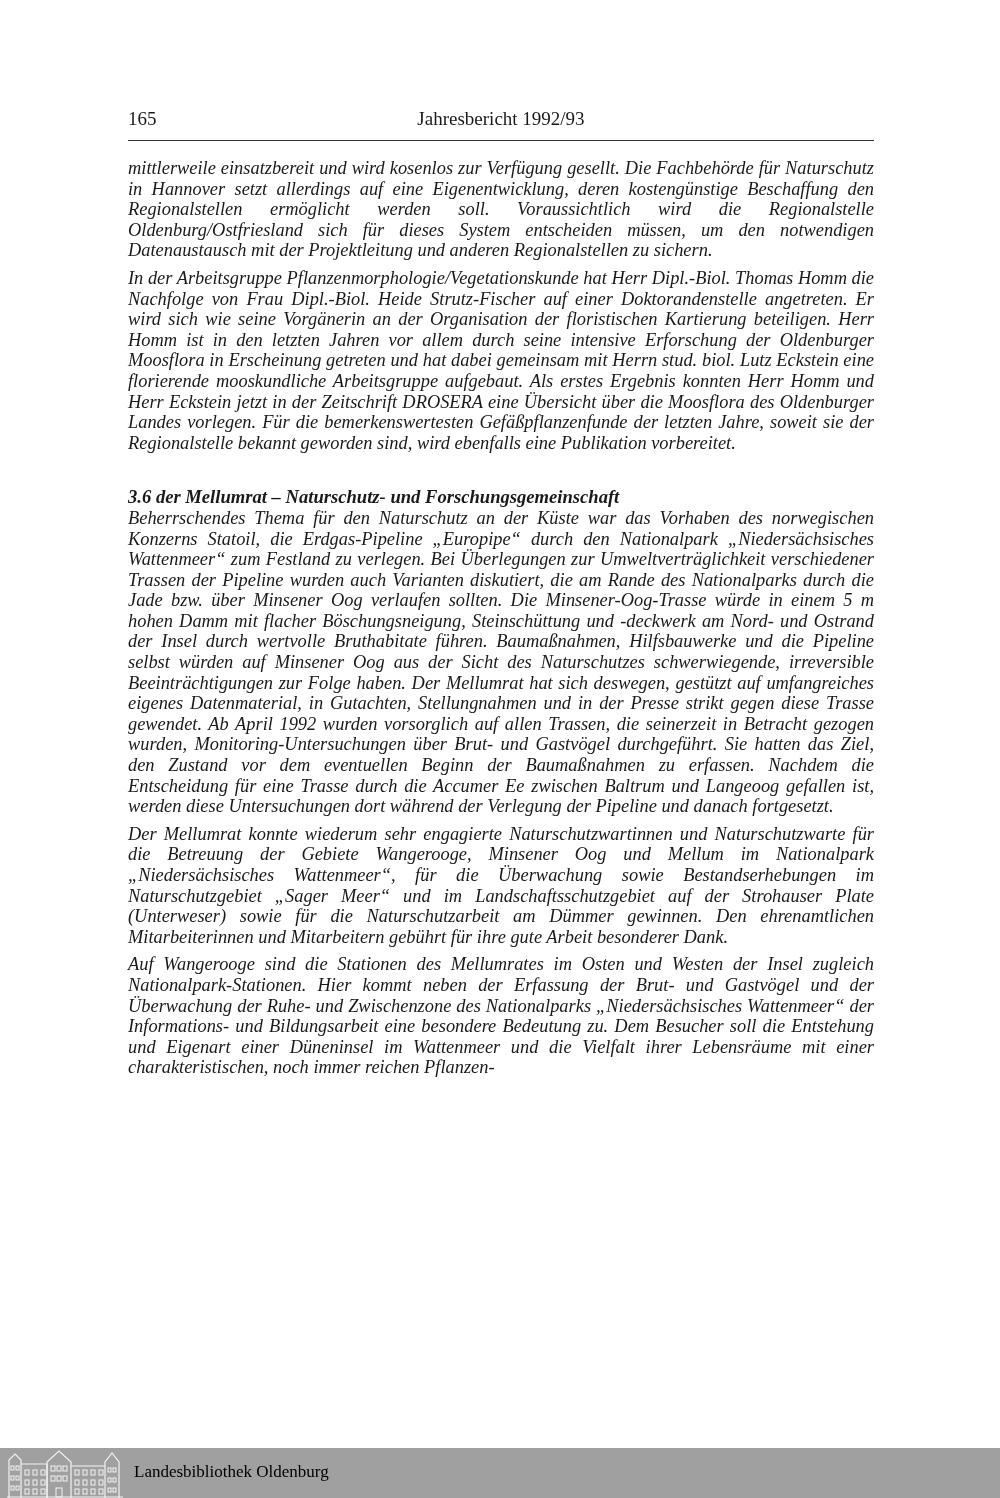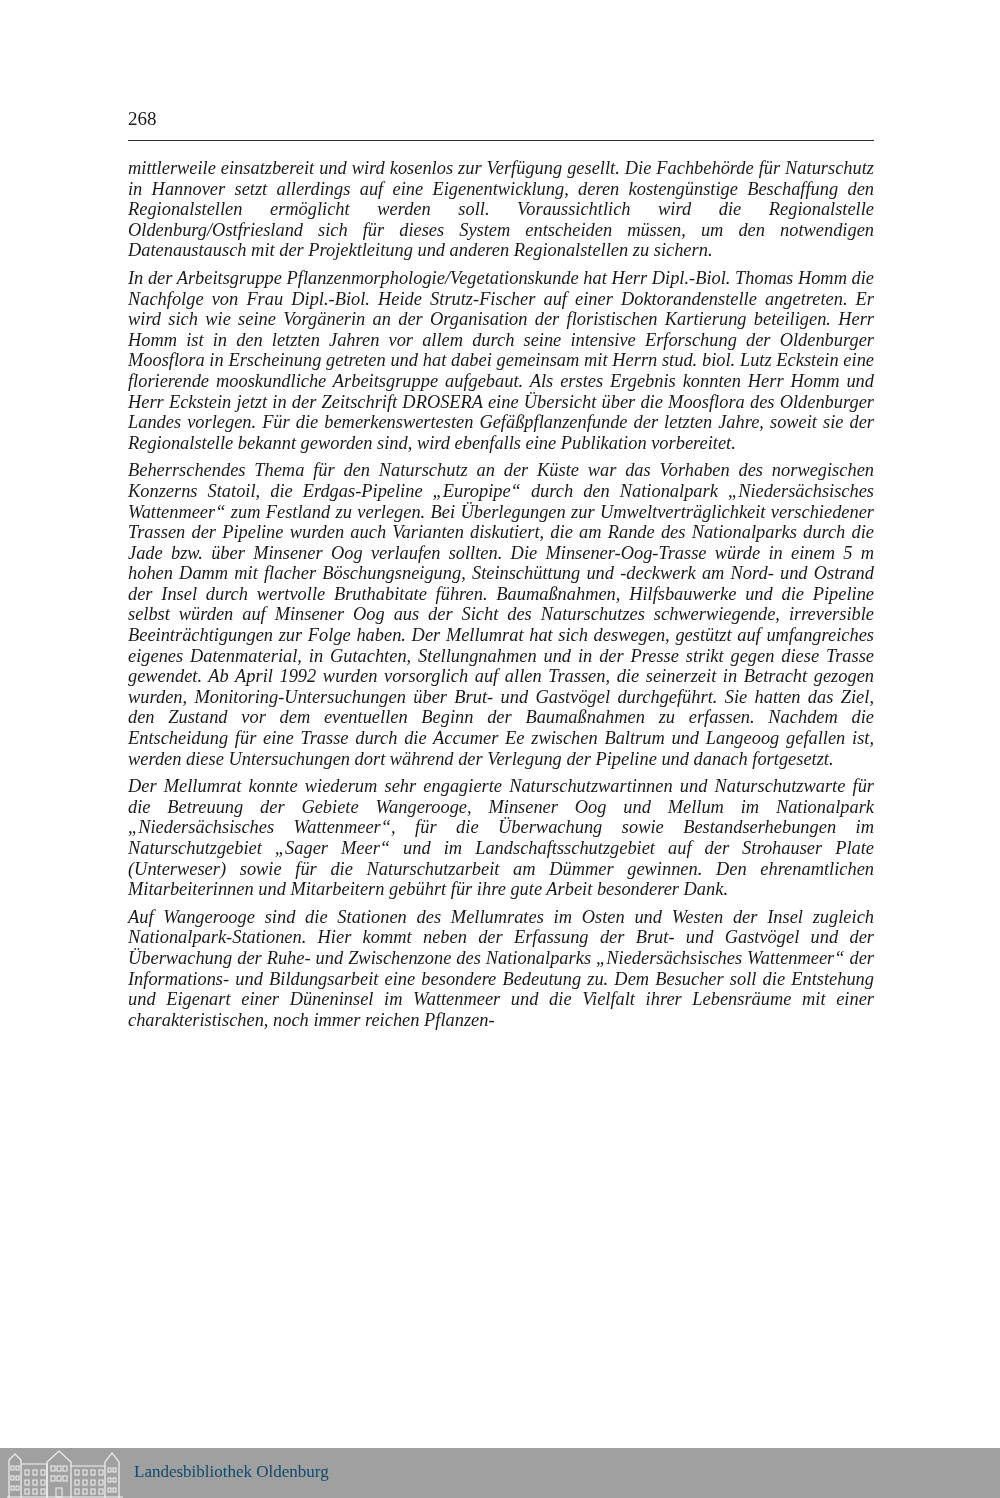--- a/index.html
+++ b/index.html
@@ -18,33 +18,35 @@
     font-size: 18.4px; line-height: 20.6px; text-align: justify; hyphens: manual; font-style: italic;
   }
   .body-text p { margin: 0 0 7px 0; }
   .section-heading { font-weight: bold; font-size: 18.6px; margin: 34px 0 0 0; }
   .section-subtitle { padding-left: 21px; margin: 0 0 3px 0; }
   .footer-bar {
     position: absolute; left: 0; top: 1448px; width: 1000px; height: 50px; background: #a0a0a0;
   }
   .footer-logo { position: absolute; left: 7px; top: 0; width: 116px; height: 50px; }
   .footer-text {
-    position: absolute; left: 134px; top: 14px; color: #0c4a6e; font-size: 17px;
+    position: absolute; left: 134px; top: 14px; color: #000000; font-size: 17px;
   }
 </style>
 </head>
 <body>
 
 <div class="page-header">
-  <span class="page-number">268</span>
+  <span class="page-number">165</span>
+  <div class="running-title">Jahresbericht 1992/93</div>
 </div>
 
 <div class="body-text">
   <p>mittlerweile einsatzbereit und wird kosenlos zur Verfügung gesellt. Die Fachbehörde für Naturschutz in Hannover setzt allerdings auf eine Eigenentwicklung, deren kostengünstige Beschaffung den Regionalstellen ermöglicht werden soll. Voraussichtlich wird die Regionalstelle Oldenburg/Ostfriesland sich für dieses System entscheiden müssen, um den notwendigen Datenaustausch mit der Projektleitung und anderen Regionalstellen zu sichern.</p>
   <p>In der Arbeitsgruppe Pflanzenmorphologie/Vegetationskunde hat Herr Dipl.-Biol. Thomas Homm die Nachfolge von Frau Dipl.-Biol. Heide Strutz-Fischer auf einer Doktorandenstelle angetreten. Er wird sich wie seine Vorgänerin an der Organisation der floristischen Kartierung beteiligen. Herr Homm ist in den letzten Jahren vor allem durch seine intensive Erforschung der Oldenburger Moosflora in Erscheinung getreten und hat dabei gemeinsam mit Herrn stud. biol. Lutz Eckstein eine florierende mooskundliche Arbeitsgruppe aufgebaut. Als erstes Ergebnis konnten Herr Homm und Herr Eckstein jetzt in der Zeitschrift DROSERA eine Übersicht über die Moosflora des Oldenburger Landes vorlegen. Für die bemerkenswertesten Gefäßpflanzenfunde der letzten Jahre, soweit sie der Regionalstelle bekannt geworden sind, wird ebenfalls eine Publikation vorbereitet.</p>
+  <div class="section-heading">3.6 der Mellumrat – Naturschutz- und Forschungsgemeinschaft</div>
   <p>Beherrschendes Thema für den Naturschutz an der Küste war das Vorhaben des norwegischen Konzerns Statoil, die Erdgas-Pipeline „Europipe“ durch den Nationalpark „Niedersächsisches Wattenmeer“ zum Festland zu verlegen. Bei Überlegungen zur Umweltverträglichkeit verschiedener Trassen der Pipeline wurden auch Varianten diskutiert, die am Rande des Nationalparks durch die Jade bzw. über Minsener Oog verlaufen sollten. Die Minsener-Oog-Trasse würde in einem 5 m hohen Damm mit flacher Böschungsneigung, Steinschüttung und -deckwerk am Nord- und Ostrand der Insel durch wertvolle Bruthabitate führen. Baumaßnahmen, Hilfsbauwerke und die Pipeline selbst würden auf Minsener Oog aus der Sicht des Naturschutzes schwerwiegende, irreversible Beeinträchtigungen zur Folge haben. Der Mellumrat hat sich deswegen, gestützt auf umfangreiches eigenes Datenmaterial, in Gutachten, Stellungnahmen und in der Presse strikt gegen diese Trasse gewendet. Ab April 1992 wurden vorsorglich auf allen Trassen, die seinerzeit in Betracht gezogen wurden, Monitoring-Untersuchungen über Brut- und Gastvögel durchgeführt. Sie hatten das Ziel, den Zustand vor dem eventuellen Beginn der Baumaßnahmen zu erfassen. Nachdem die Entscheidung für eine Trasse durch die Accumer Ee zwischen Baltrum und Langeoog gefallen ist, werden diese Untersuchungen dort während der Verlegung der Pipeline und danach fortgesetzt.</p>
   <p>Der Mellumrat konnte wiederum sehr engagierte Naturschutzwartinnen und Naturschutzwarte für die Betreuung der Gebiete Wangerooge, Minsener Oog und Mellum im Nationalpark „Niedersächsisches Wattenmeer“, für die Überwachung sowie Bestandserhebungen im Naturschutzgebiet „Sager Meer“ und im Landschaftsschutzgebiet auf der Strohauser Plate (Unterweser) sowie für die Naturschutzarbeit am Dümmer gewinnen. Den ehrenamtlichen Mitarbeiterinnen und Mitarbeitern gebührt für ihre gute Arbeit besonderer Dank.</p>
   <p>Auf Wangerooge sind die Stationen des Mellumrates im Osten und Westen der Insel zugleich Nationalpark-Stationen. Hier kommt neben der Erfassung der Brut- und Gastvögel und der Überwachung der Ruhe- und Zwischenzone des Nationalparks „Niedersächsisches Wattenmeer“ der Informations- und Bildungsarbeit eine besondere Bedeutung zu. Dem Besucher soll die Entstehung und Eigenart einer Düneninsel im Wattenmeer und die Vielfalt ihrer Lebensräume mit einer charakteristischen, noch immer reichen Pflanzen-</p>
 </div>
 
 <div class="footer-bar">
   <svg class="footer-logo" viewBox="0 0 116 50" fill="none" stroke="#f2f2f2" stroke-width="1.2">
     <path d="M2 50 V12 L8 6 L14 12 V50"></path>
     <path d="M14 16 H40 V50"></path>
     <path d="M40 50 V14 L52 3 L64 14 V50"></path>

